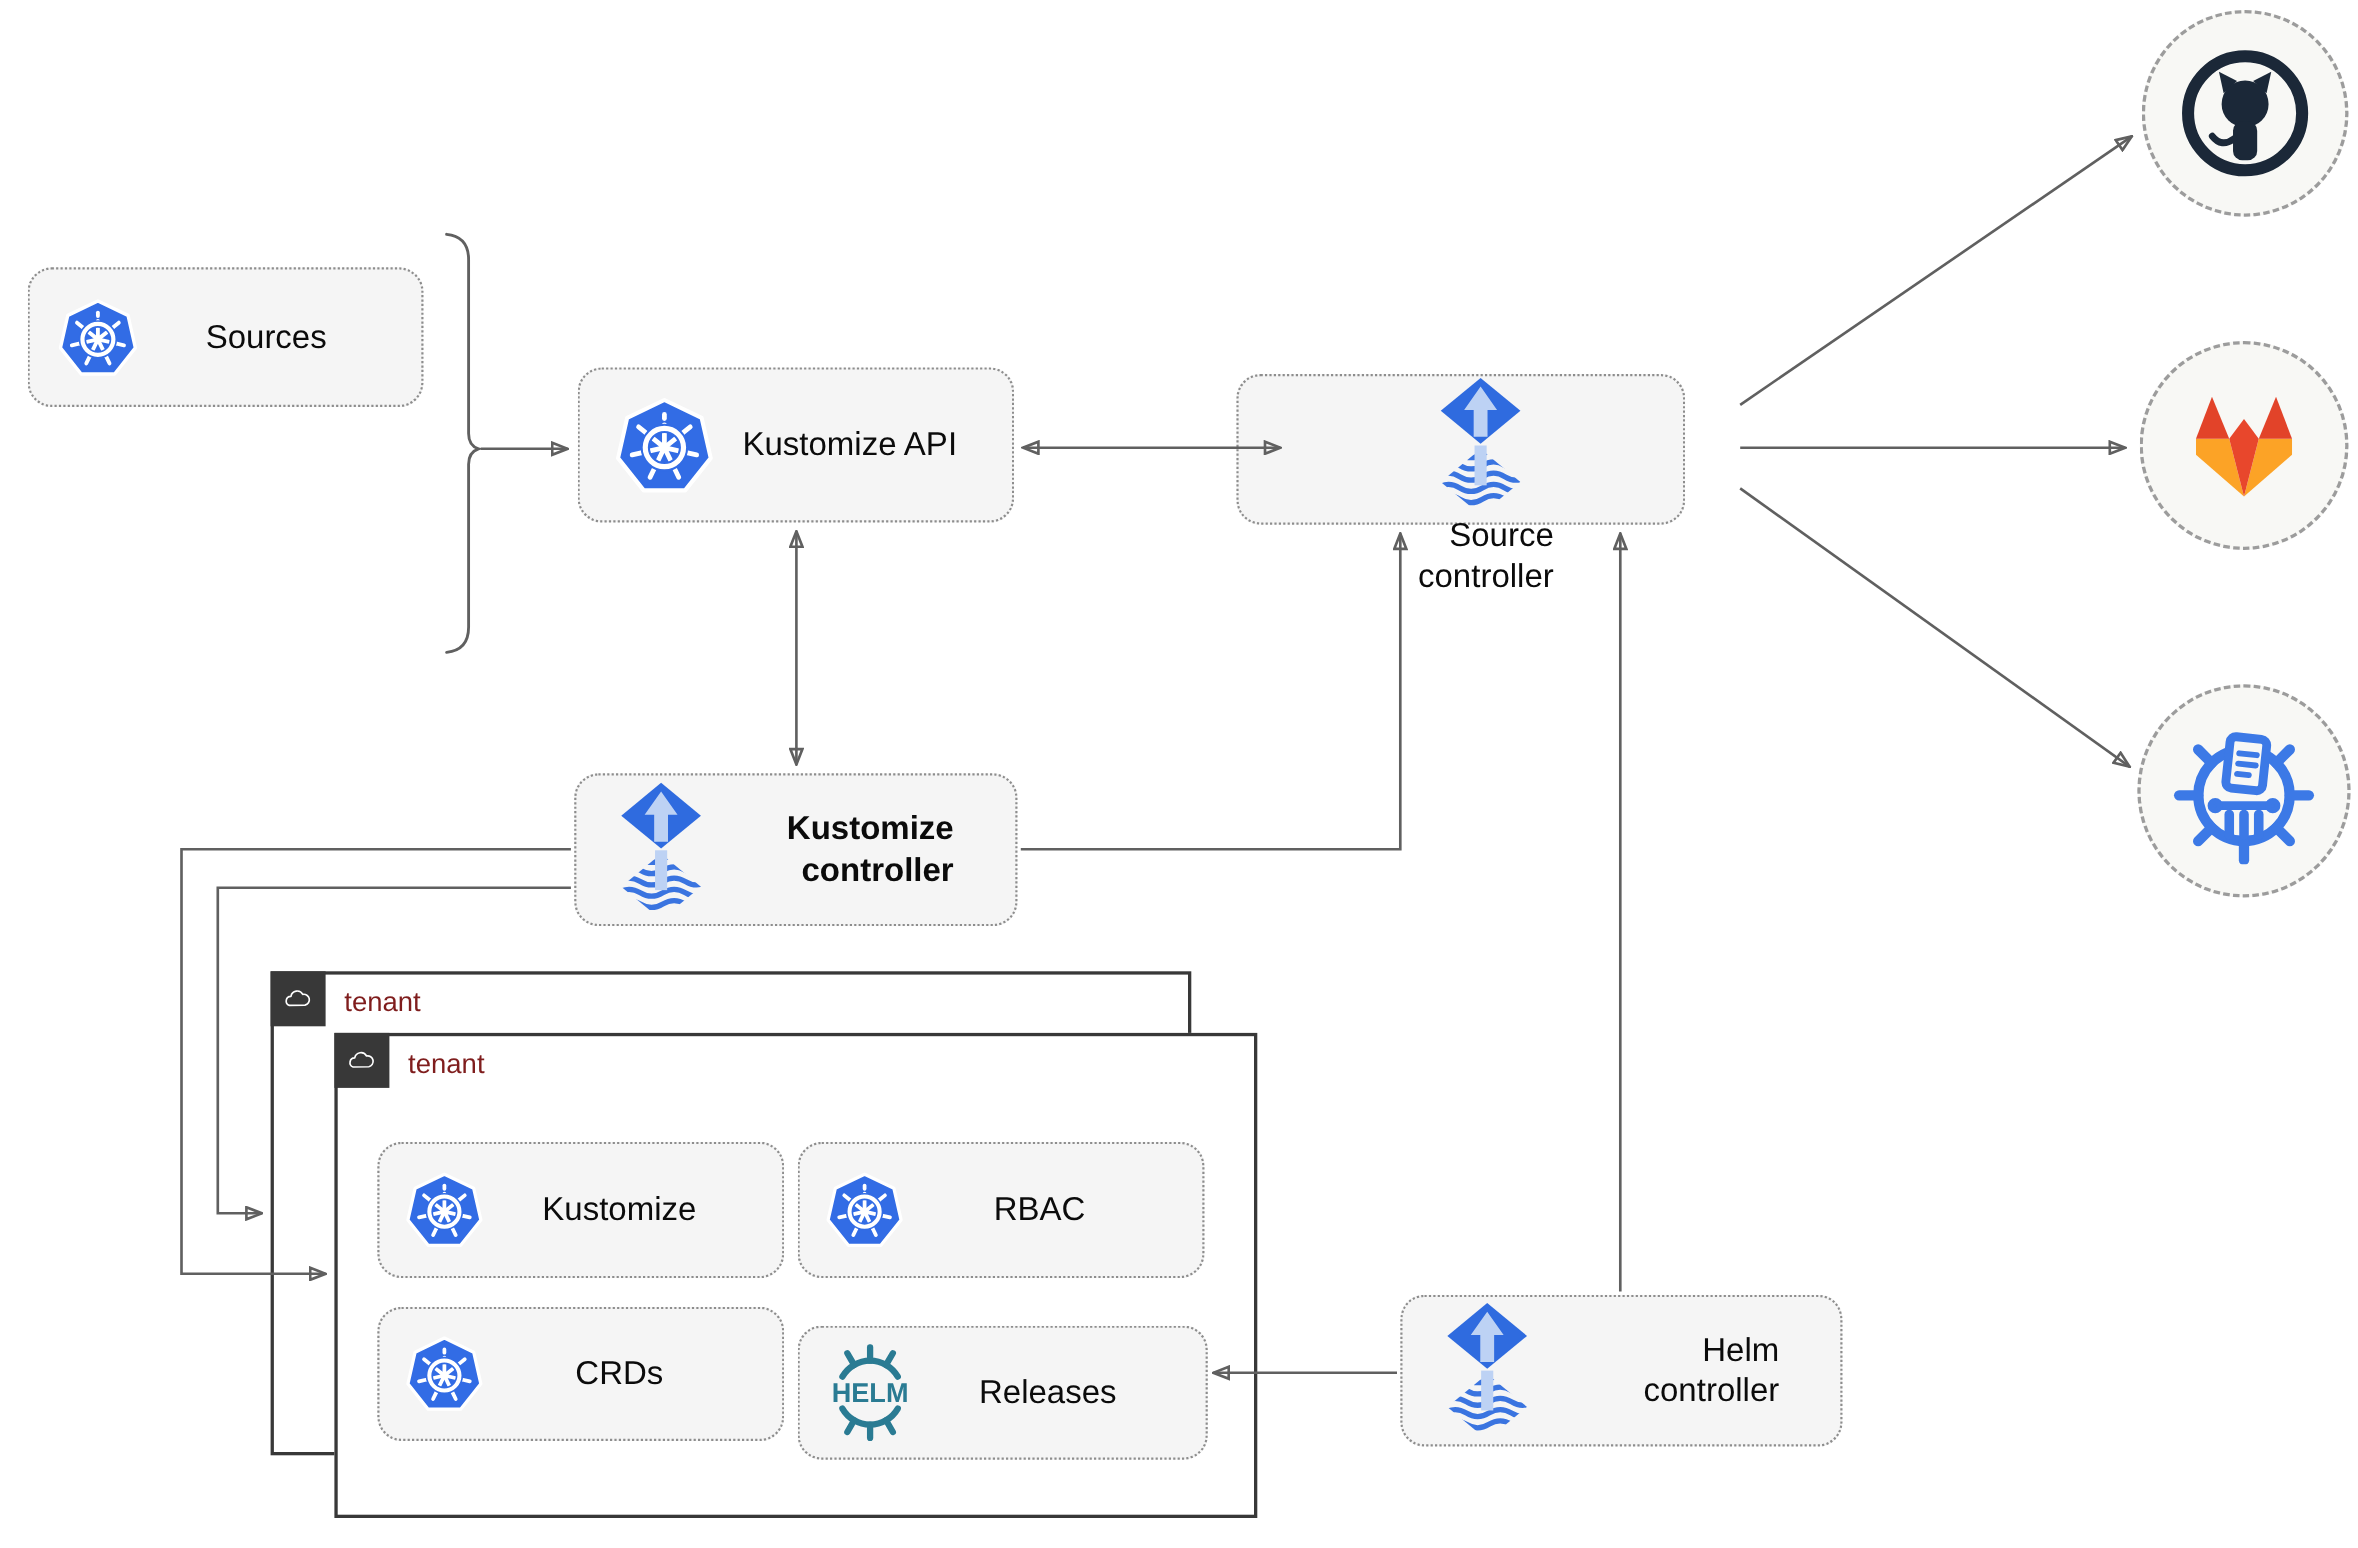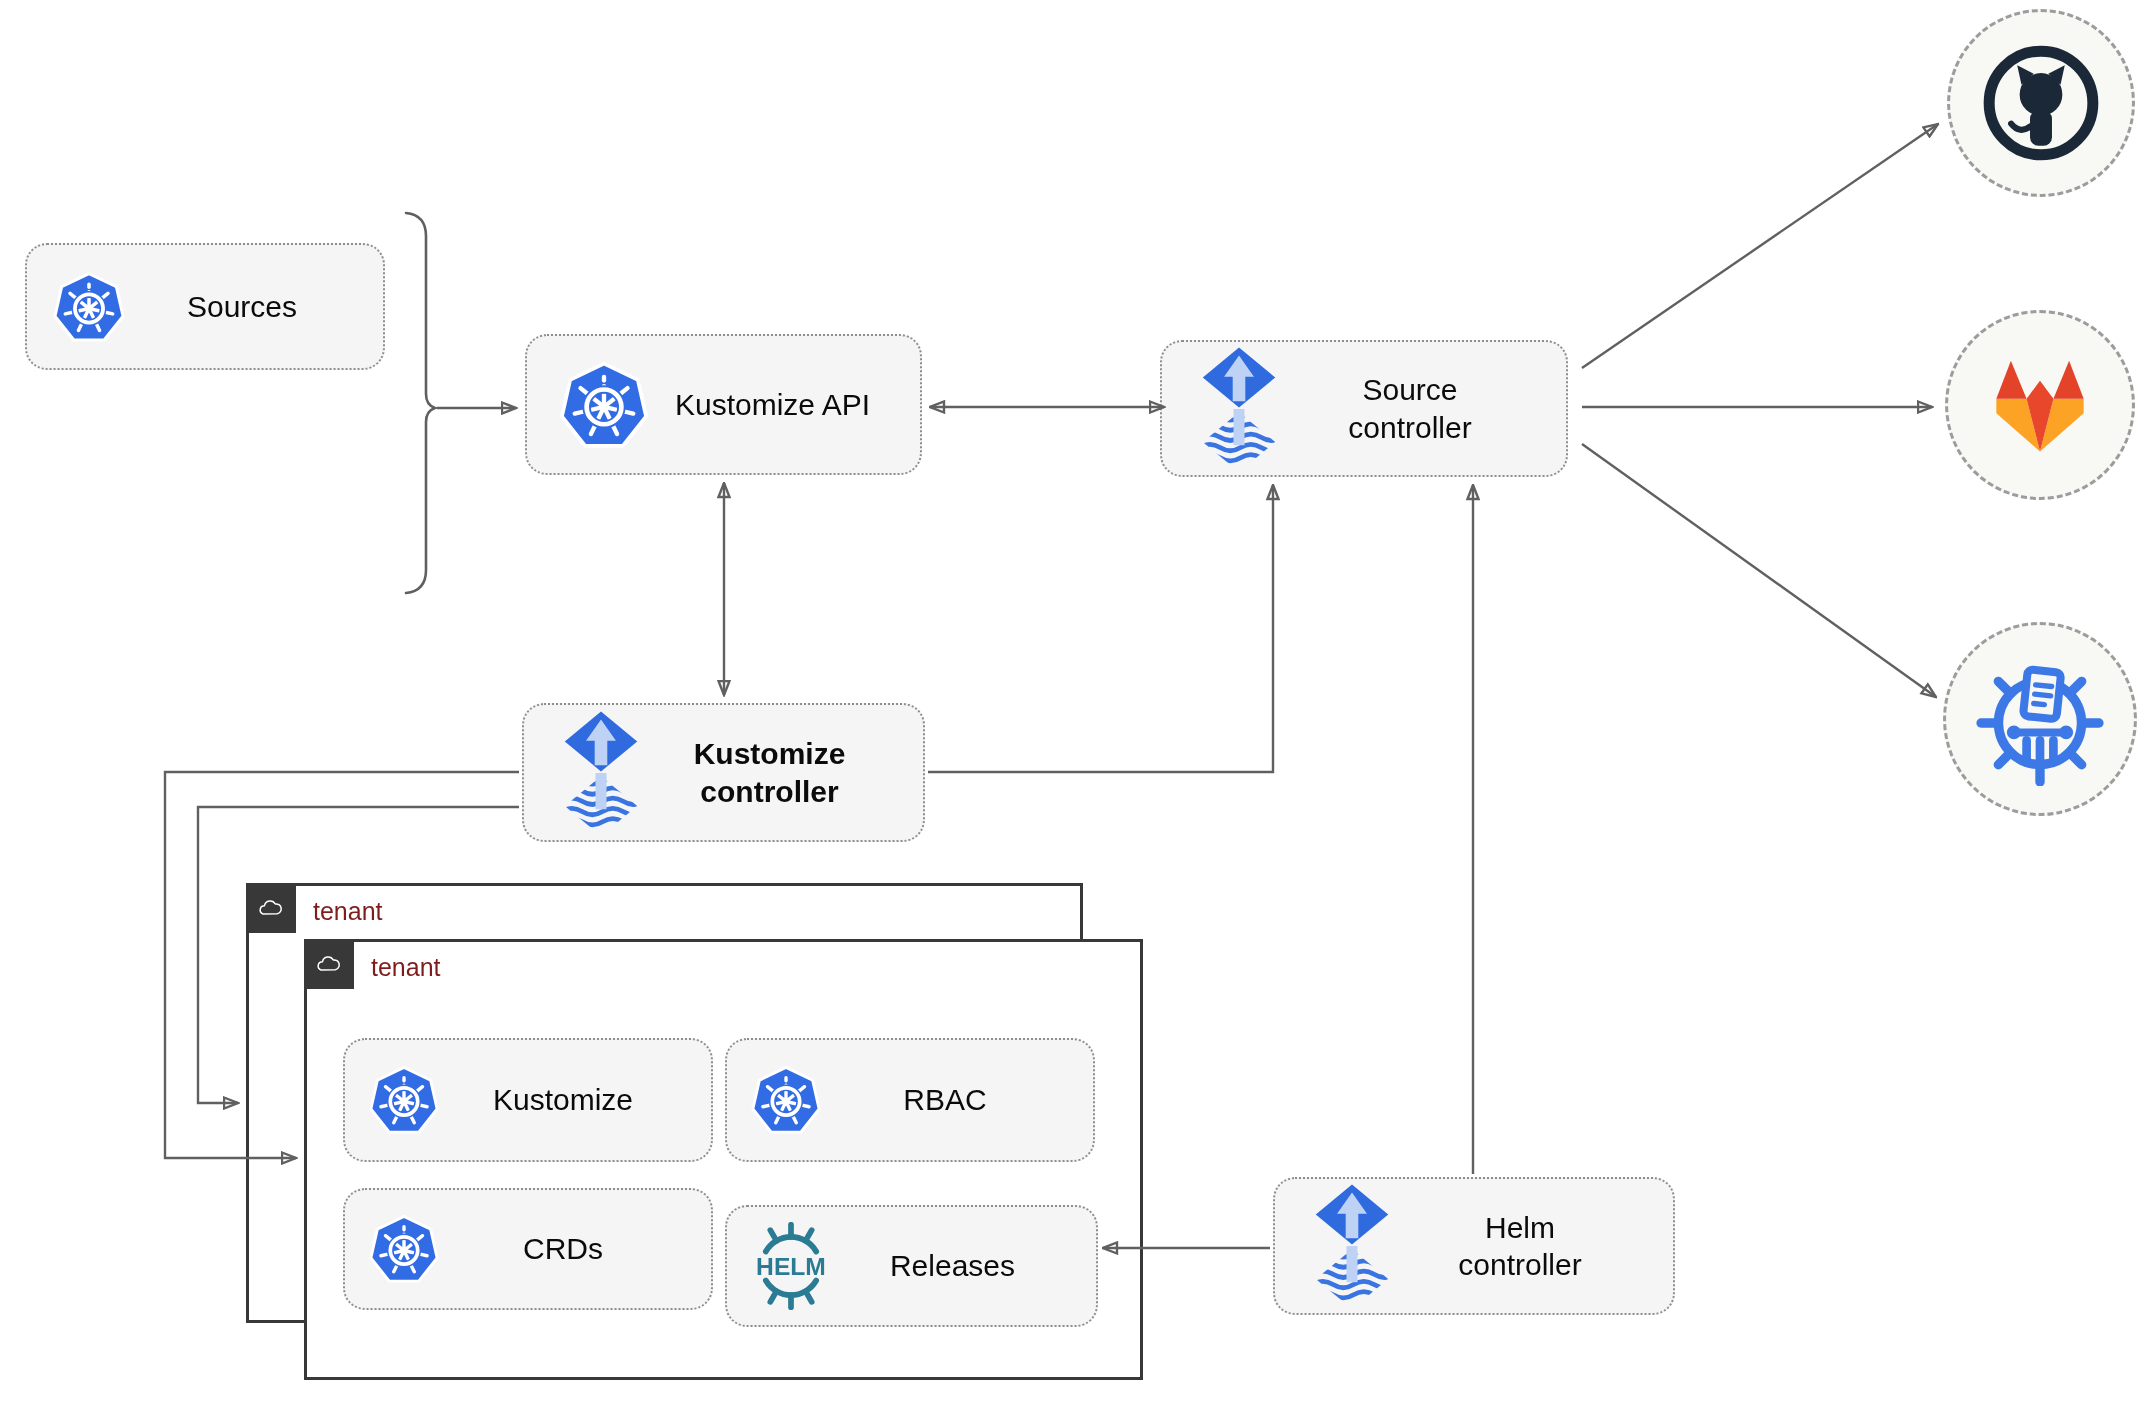--- a/index.html
+++ b/index.html
@@ -2,21 +2,21 @@
 <html><head>
 <meta charset="utf-8">
 <style>
   html,body{margin:0;padding:0;background:#ffffff;}
   #canvas{position:relative;width:2144px;height:1407px;background:#ffffff;overflow:hidden;
           font-family:"Liberation Sans",sans-serif;}
 
   
   .node{position:absolute;background:#f5f5f5;border:2px dotted #8d8d8d;border-radius:22px;
         display:flex;align-items:center;box-sizing:border-box;}
-  .nlabel{flex:1;text-align:center;font-size:30px;color:#0b0b0b;line-height:1.25;
+  .nlabel{flex:1;text-align:right;font-size:30px;color:#0b0b0b;line-height:1.25;
           padding-right:26px;display:flex;justify-content:center;align-items:center;}
   .nlabel span{display:block;max-width:195px;}
   .ni{flex:0 0 auto;}
   .k8s{width:76px;height:76px;margin-left:24px;}
   .k8s.big{width:94px;height:94px;margin-left:30px;}
   .k8s.inner{width:74px;height:74px;margin-left:22px;}
   .flux{width:82px;height:126px;margin-left:36px;}
   .helmwheel{width:88px;height:88px;margin-left:20px;}
 
   
@@ -142,21 +142,21 @@
   </div>
 
 
   <div class="node" style="left:525px;top:334px;width:397px;height:141px;">
     <svg class="ni k8s big" viewBox="0 0 100 100">
         <use href="#i-k8s"></use>
       </svg>
     <div class="nlabel">Kustomize API</div>
   </div>
 
-  <div class="node" style="left:1160px;top:340px;width:408px;height:137px;">
+  <div class="node" style="left:1124px;top:340px;width:408px;height:137px;flex-direction:column;">
     <svg class="ni flux" viewBox="0 0 100 160">
         <use href="#i-flux"></use>
       </svg>
     <div class="nlabel">
       <span>Source controller</span>
     </div>
   </div>
 
   <div class="node" style="left:522px;top:703px;width:403px;height:139px;font-weight:bold;">
     <svg class="ni flux" viewBox="0 0 100 160">

